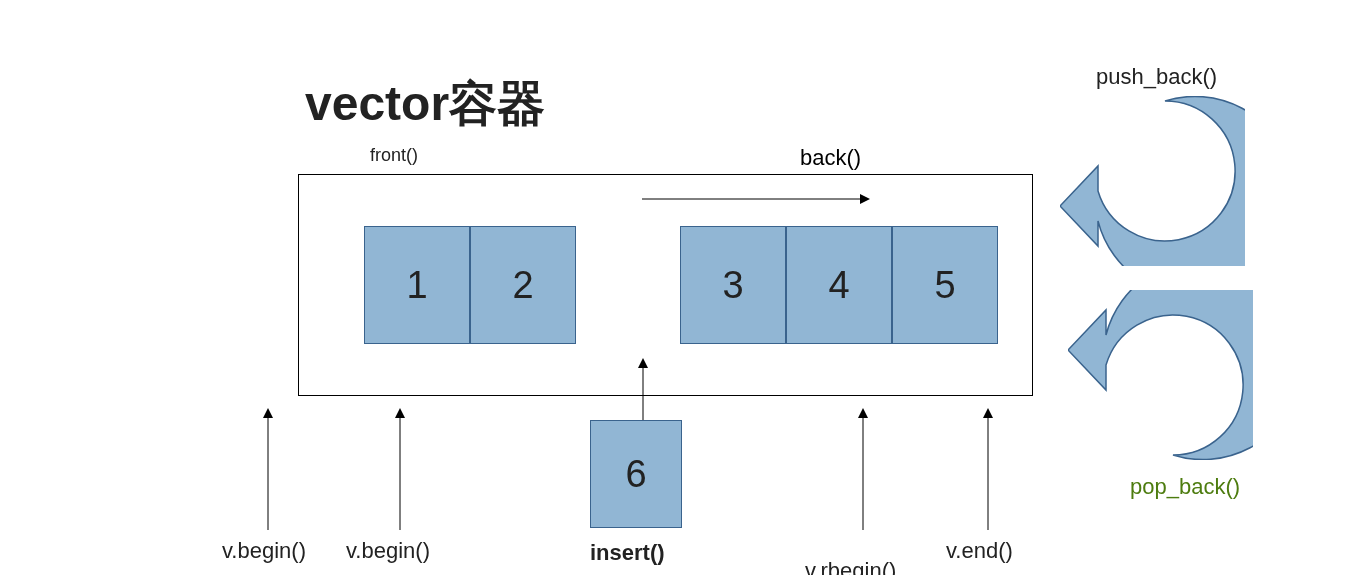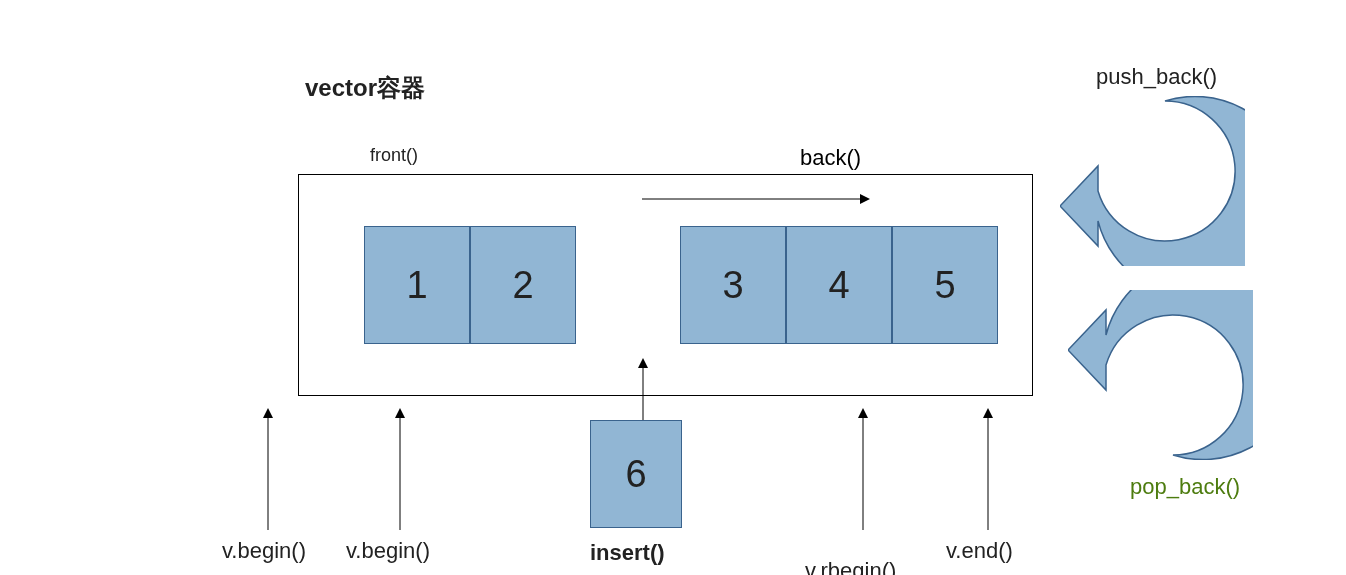--- a/index.html
+++ b/index.html
@@ -7,21 +7,21 @@
       width: 1346px;
       height: 575px;
       position: relative;
       font-family: Arial, "Microsoft YaHei", sans-serif;
       background: #fff;
     }
     .title {
       position: absolute;
       left: 305px;
       top: 72px;
-      font-size: 24px;
+      font-size: 48px;
       font-weight: bold;
       color: #222;
     }
     .container-box {
       position: absolute;
       left: 298px;
       top: 174px;
       width: 735px;
       height: 222px;
       border: 1px solid #000;

